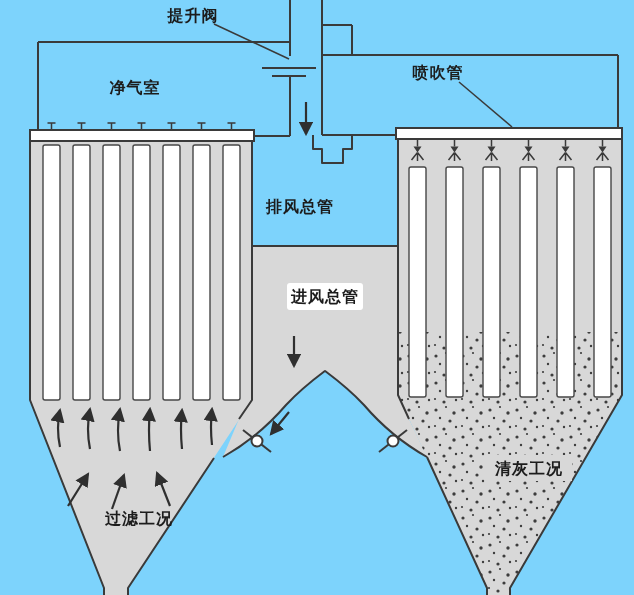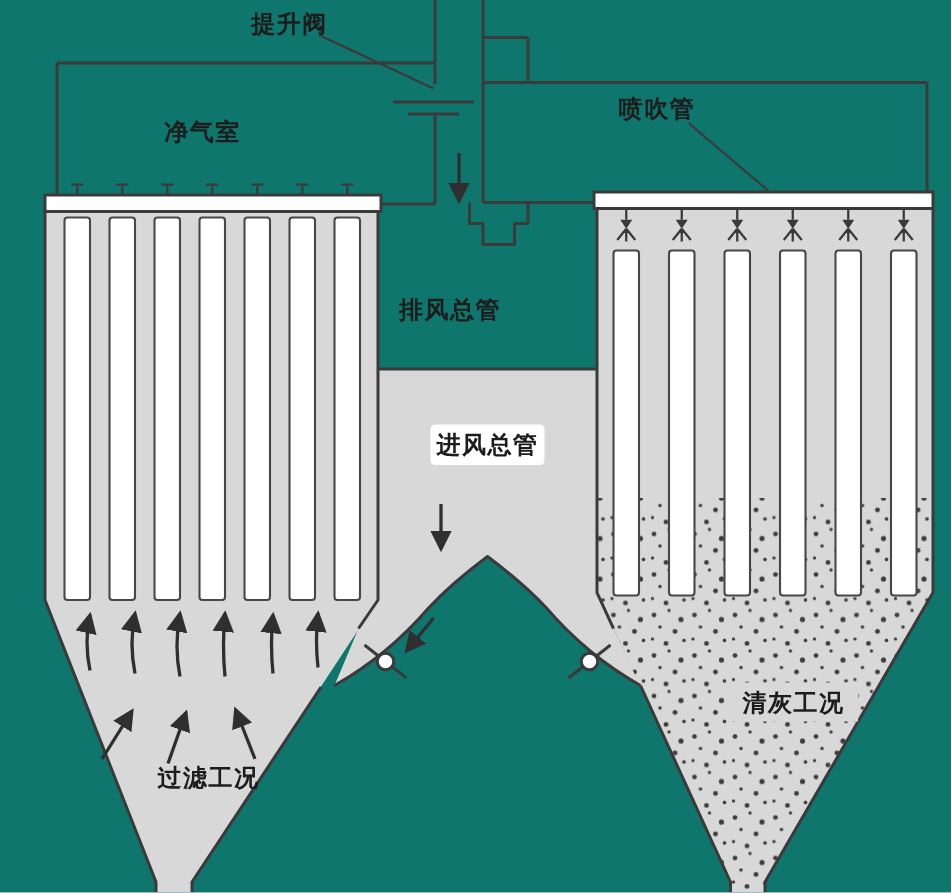--- a/index.html
+++ b/index.html
@@ -1,16 +1,16 @@
 <!DOCTYPE html>
 <html><head>
 <meta charset="utf-8">
 <style>
   html,body{margin:0;padding:0;background:#ffffff;}
-  .stage{position:relative;width:634px;height:595px;background:#0f766e;overflow:hidden;
+  .stage{position:relative;width:634px;height:595px;background:#7dd3fc;overflow:hidden;
          font-family:"Liberation Sans","DejaVu Sans",sans-serif;}
   .stage svg{position:absolute;left:0;top:0;}
   .t{font-family:"Liberation Sans","DejaVu Sans",sans-serif;font-size:16px;font-weight:600;
      fill:#1c1c1c;letter-spacing:1px;}
   .ln{stroke:#3a3a3a;stroke-width:2;fill:none;stroke-linejoin:round;stroke-linecap:butt;}
   .thin{stroke:#3a3a3a;stroke-width:1.5;fill:none;}
   .bag{fill:#ffffff;stroke:#474747;stroke-width:1.4;}
   .arrow{stroke:#2f2f2f;stroke-width:2.2;fill:none;}
 </style>
 </head>

